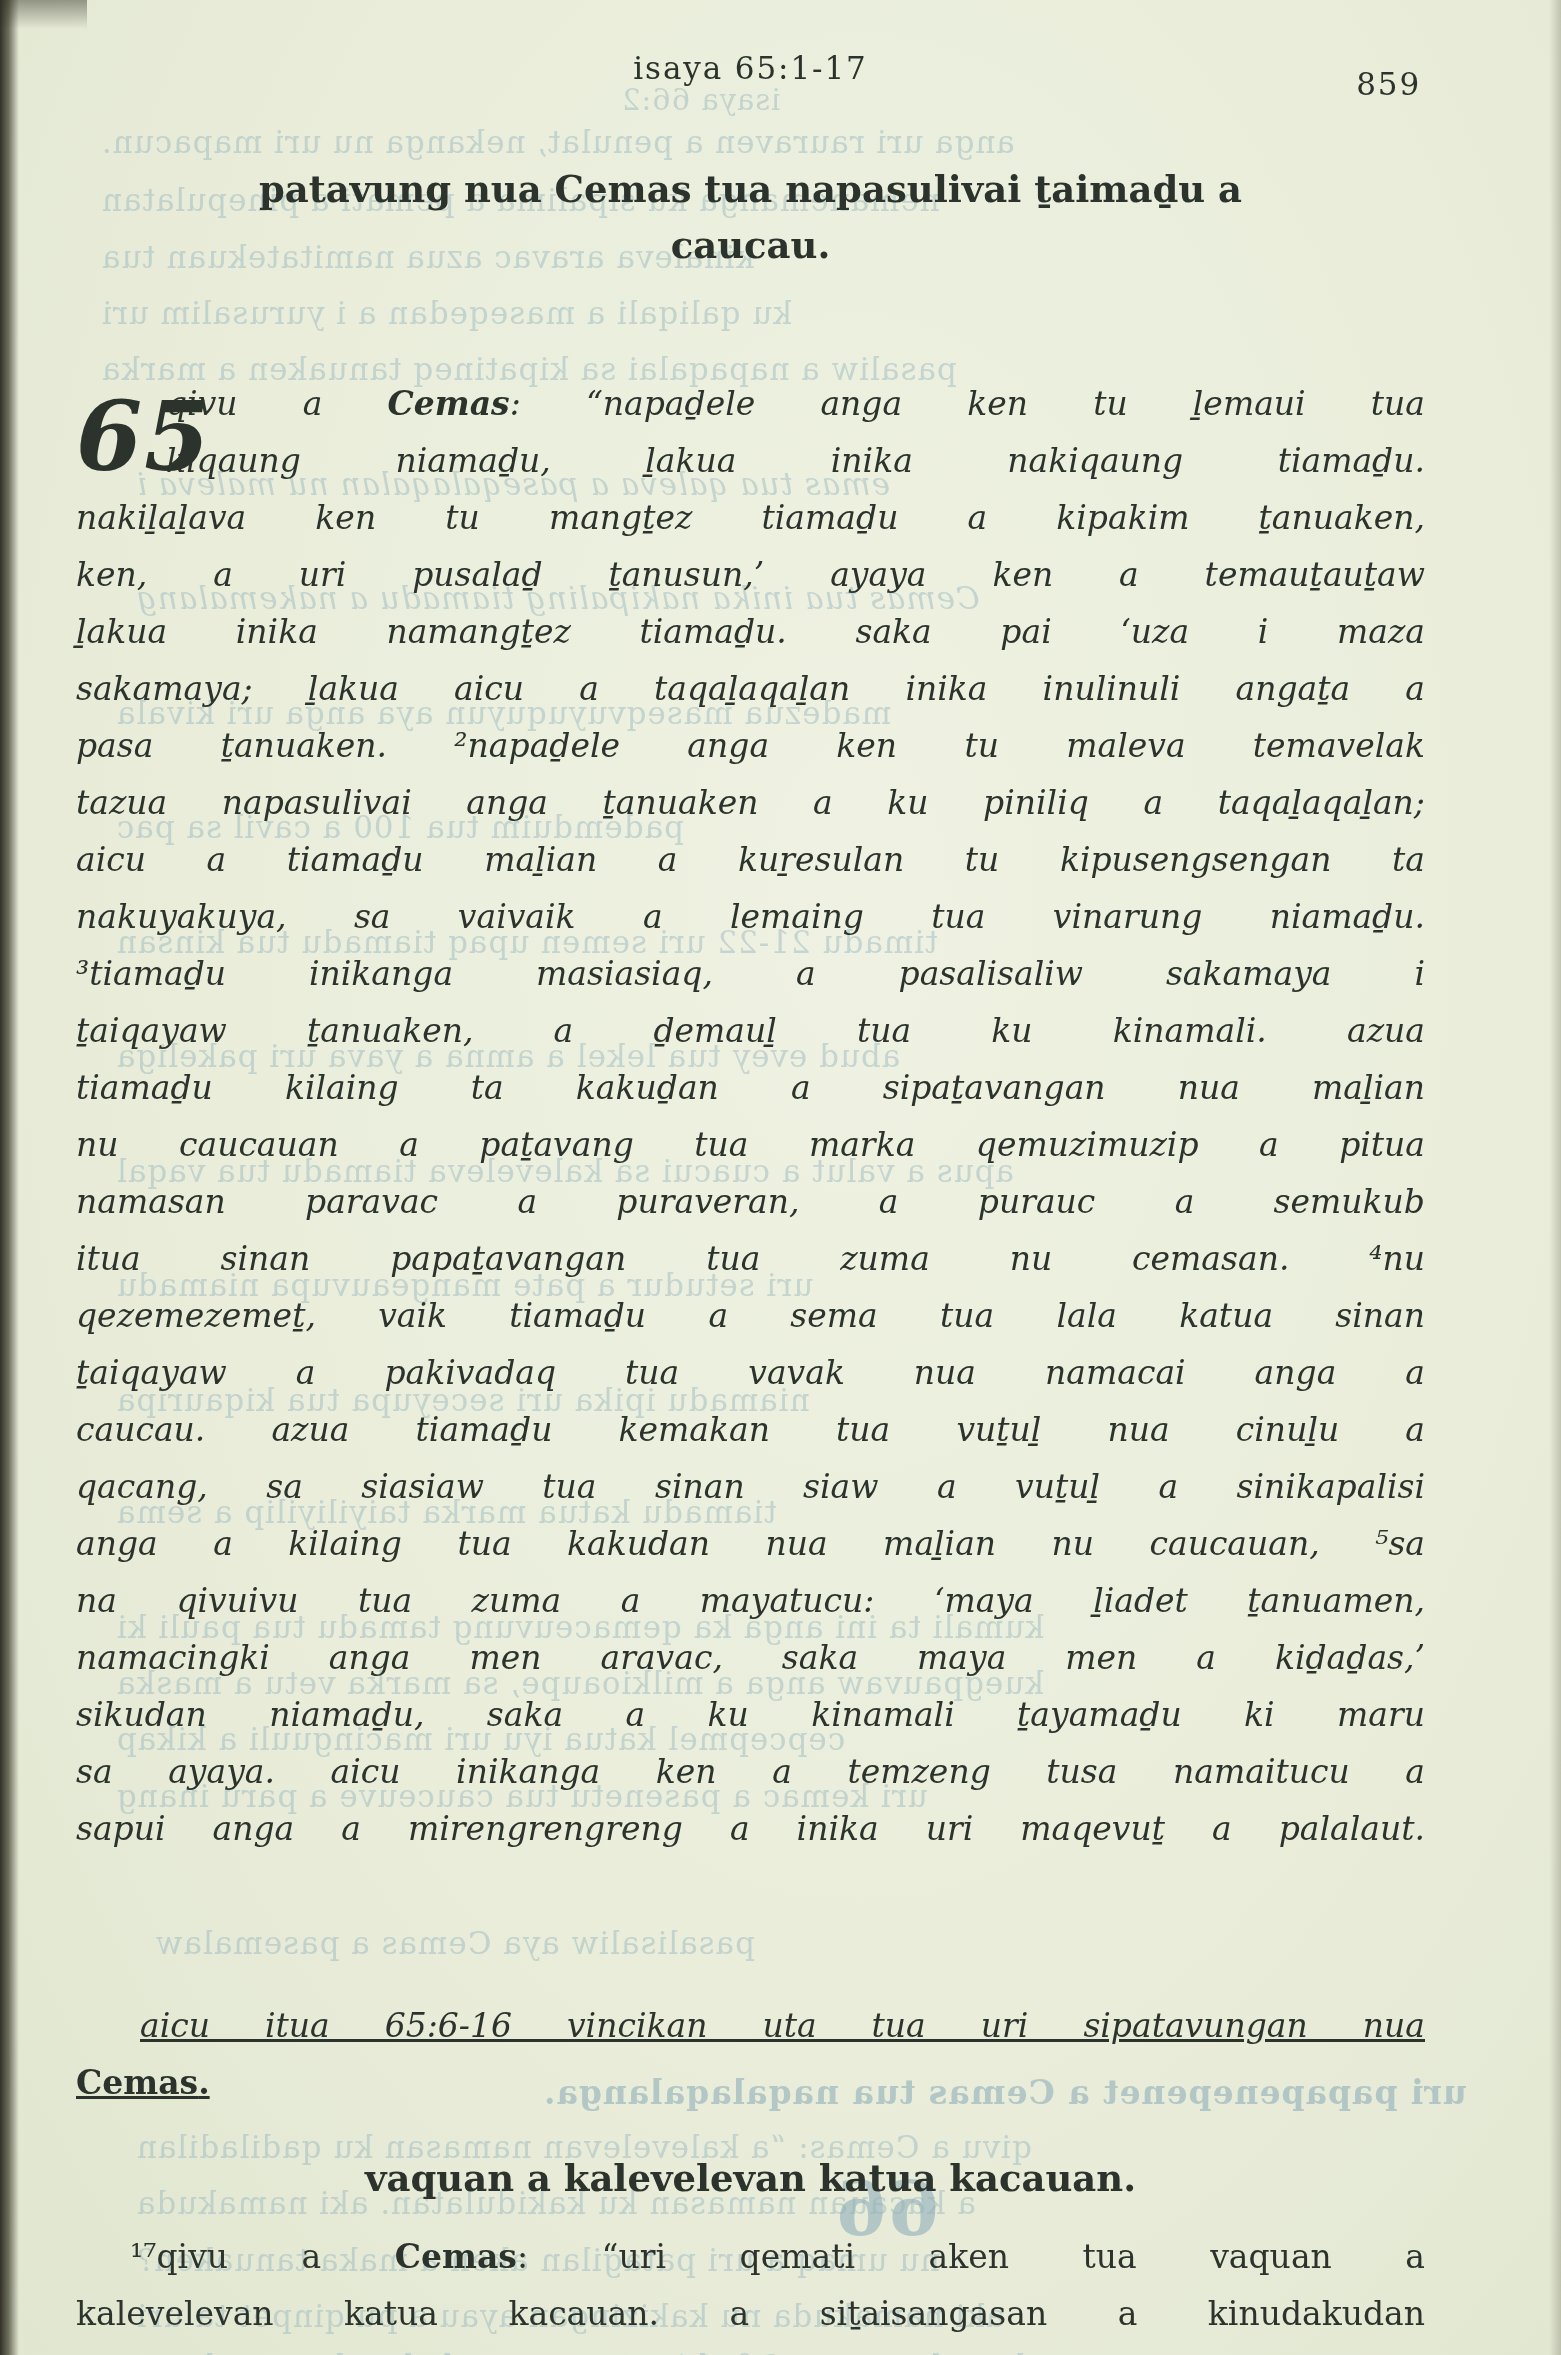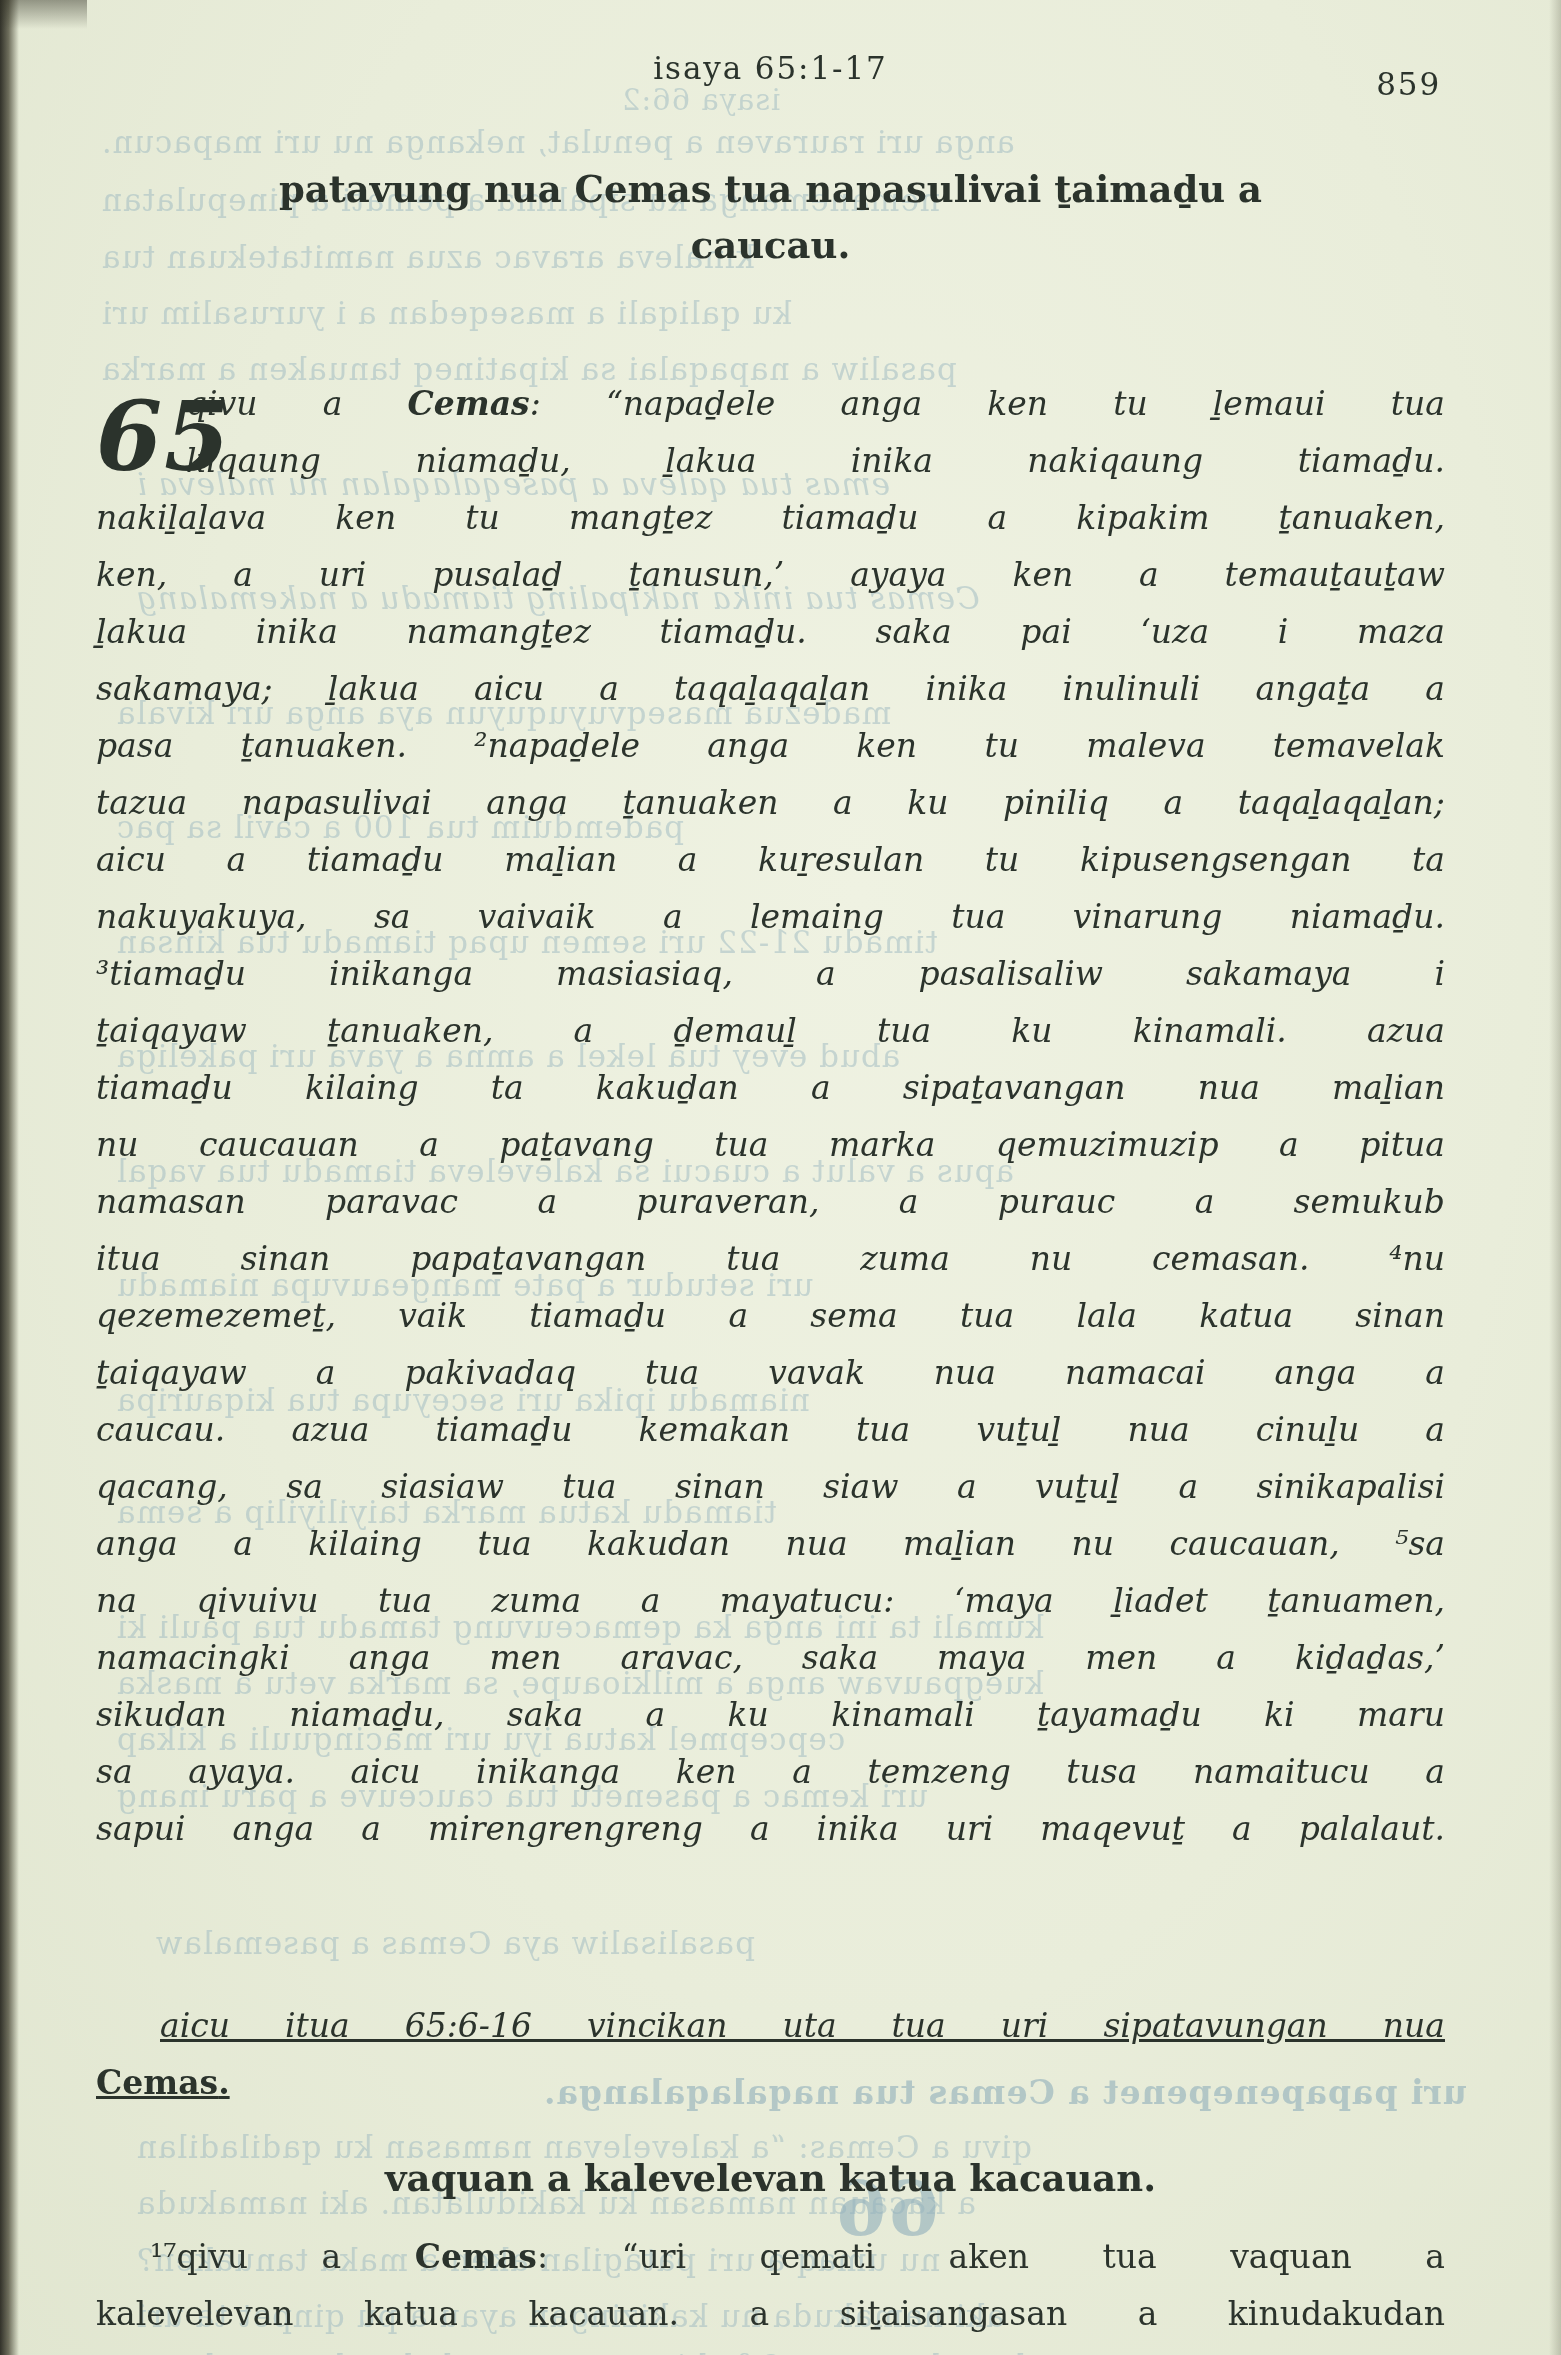--- a/index.html
+++ b/index.html
@@ -27,21 +27,21 @@
   }
   
   .bleed-layer{position:absolute;inset:0;z-index:1;}
   .bleed{
     position:absolute;white-space:nowrap;color:#9db9c1;opacity:.5;
     display:inline-block;transform:scaleX(-1);letter-spacing:1px;
   }
   .bleed.bb{font-weight:700;opacity:.62;color:#93b1bc;}
   .bleed.bi{font-style:italic;}
   
-  .content{position:absolute;left:96px;width:1349px;z-index:3;}
+  .content{position:absolute;left:76px;width:1349px;z-index:3;}
   .pg-header{top:50px;height:41px;font-size:31px;}
   .pg-header .ref{position:absolute;left:0;width:100%;text-align:center;letter-spacing:1.9px;}
   .pg-header .num{position:absolute;right:3.9px;top:0;letter-spacing:1.9px;margin-top:16px;}
   .sec-heading{top:161px;text-align:center;font-weight:700;font-size:37px;line-height:56px;}
   .chapter{top:375px;position:absolute;font-style:italic;}
   .dropcap{
     position:absolute;left:0;top:13.6px;font-size:95px;line-height:1;font-weight:700;
     letter-spacing:1.9px;
   }
   .bline{

